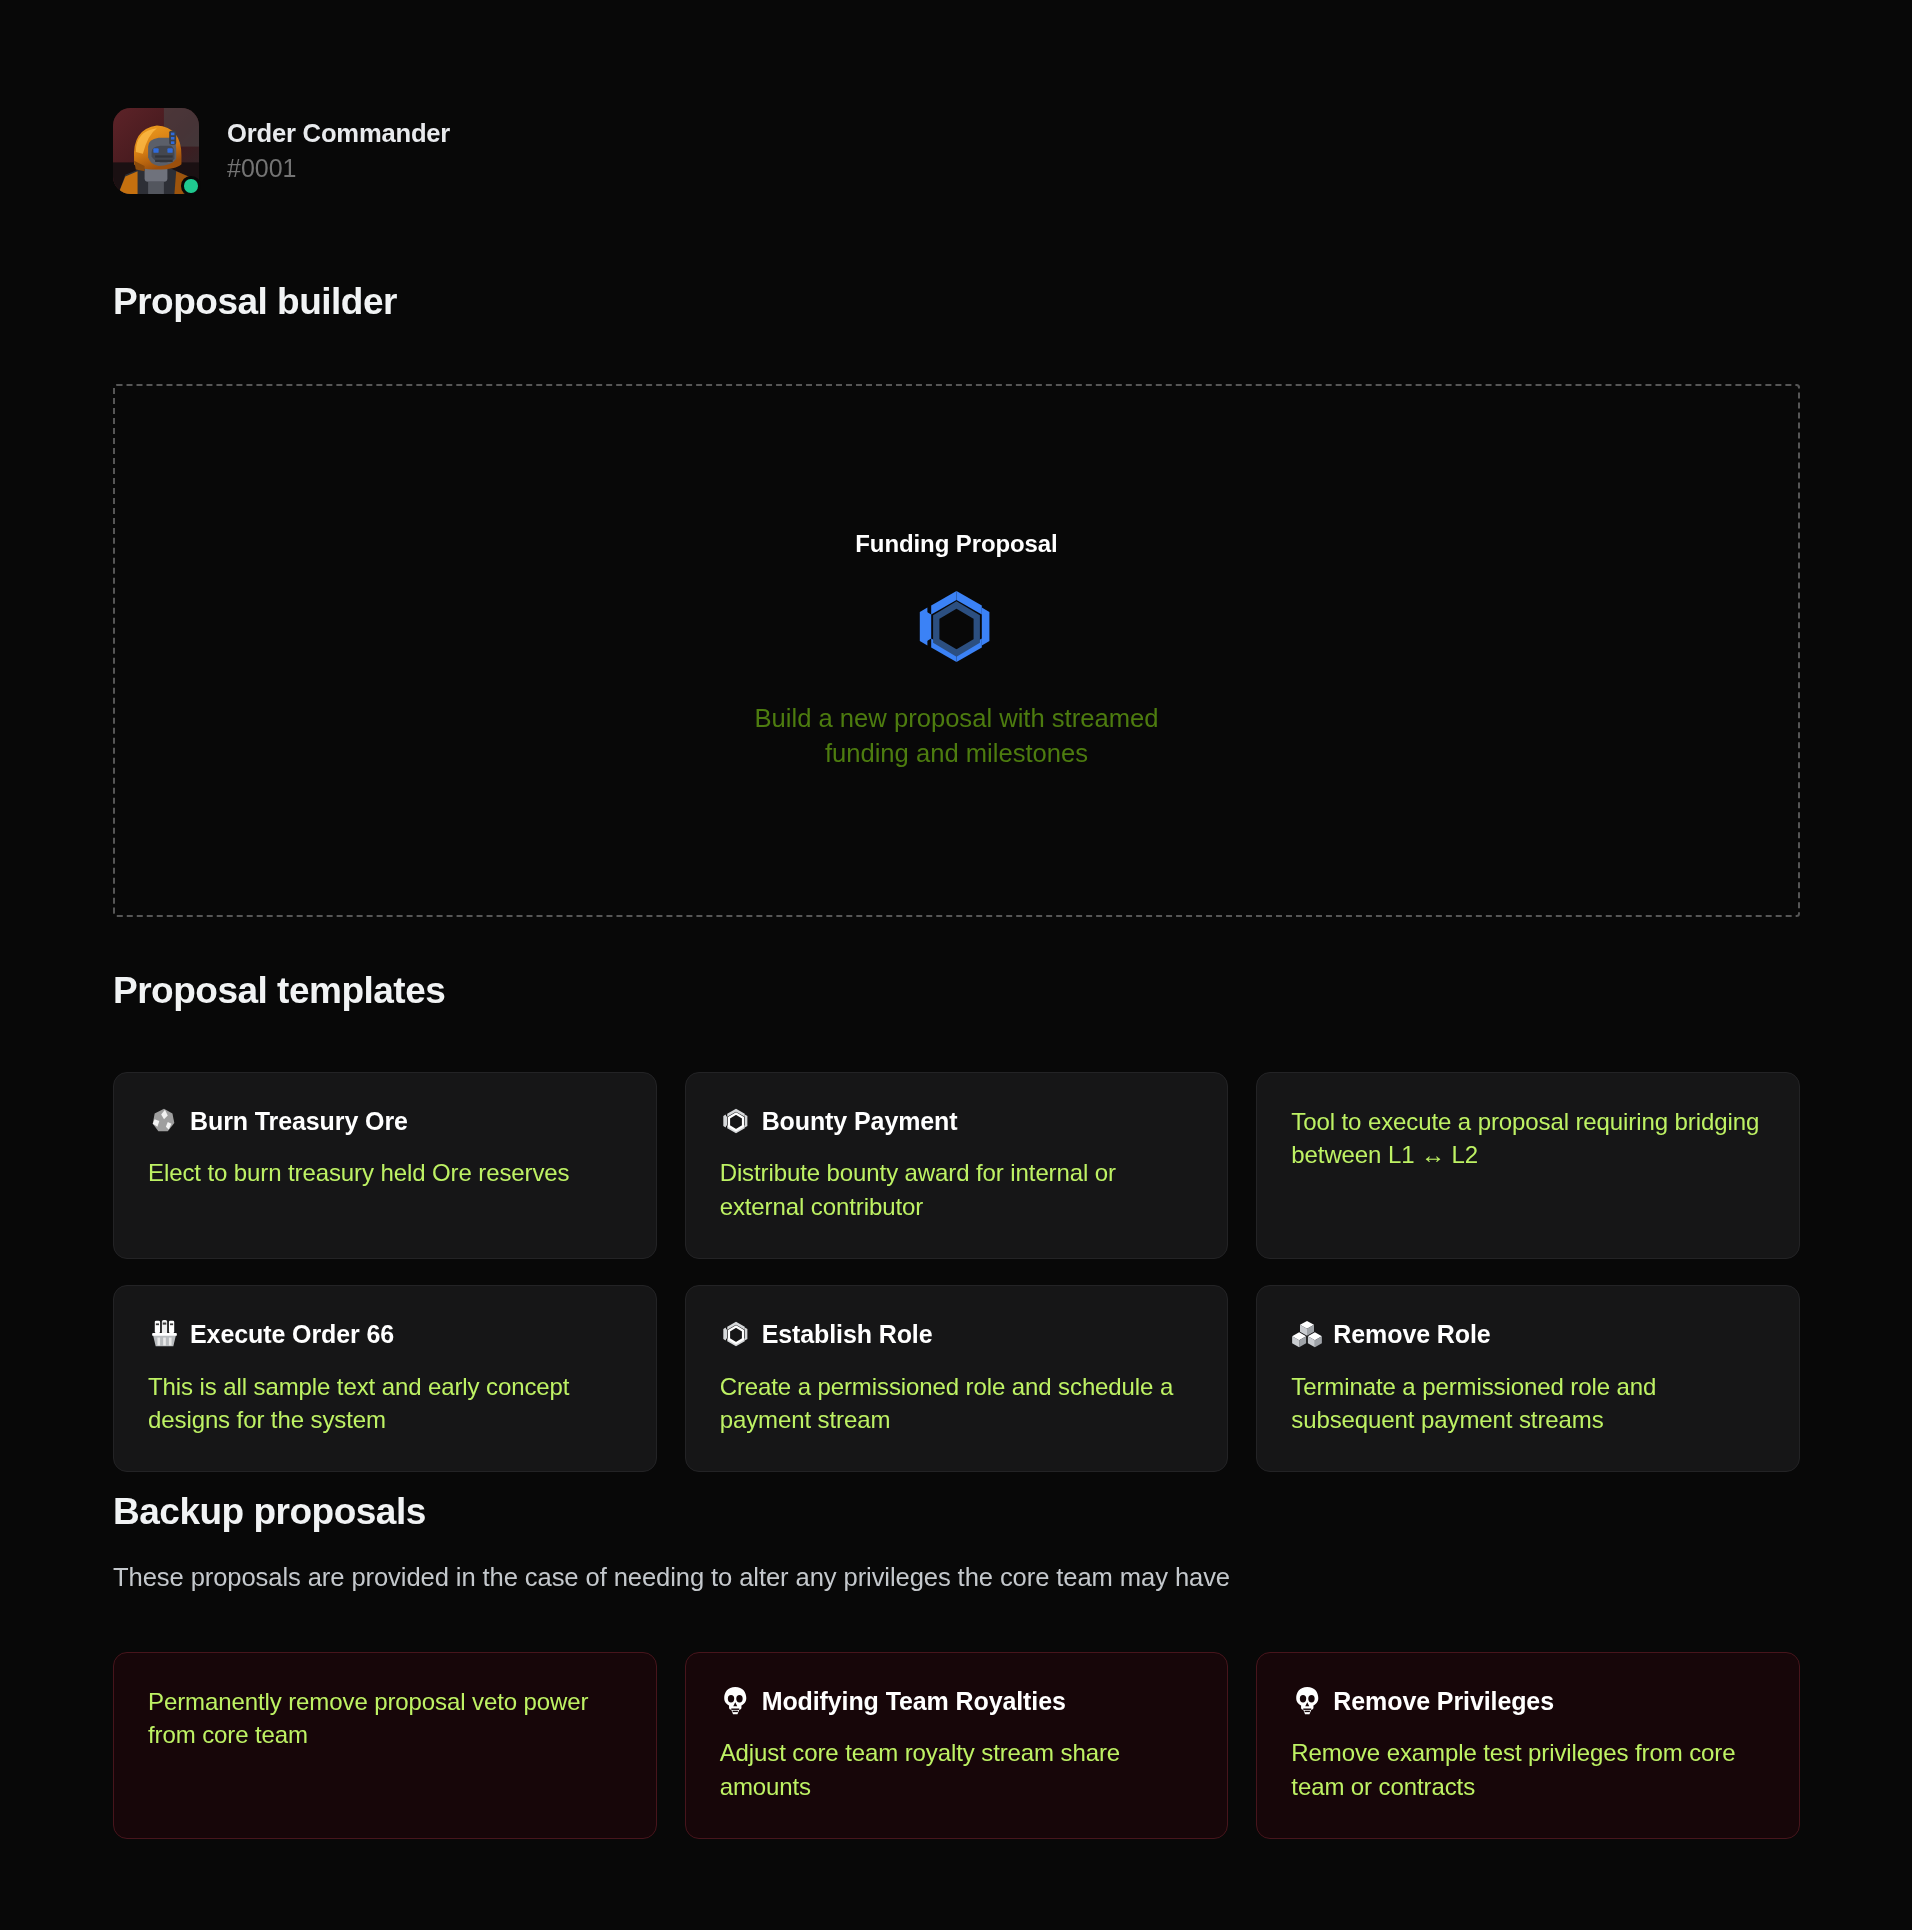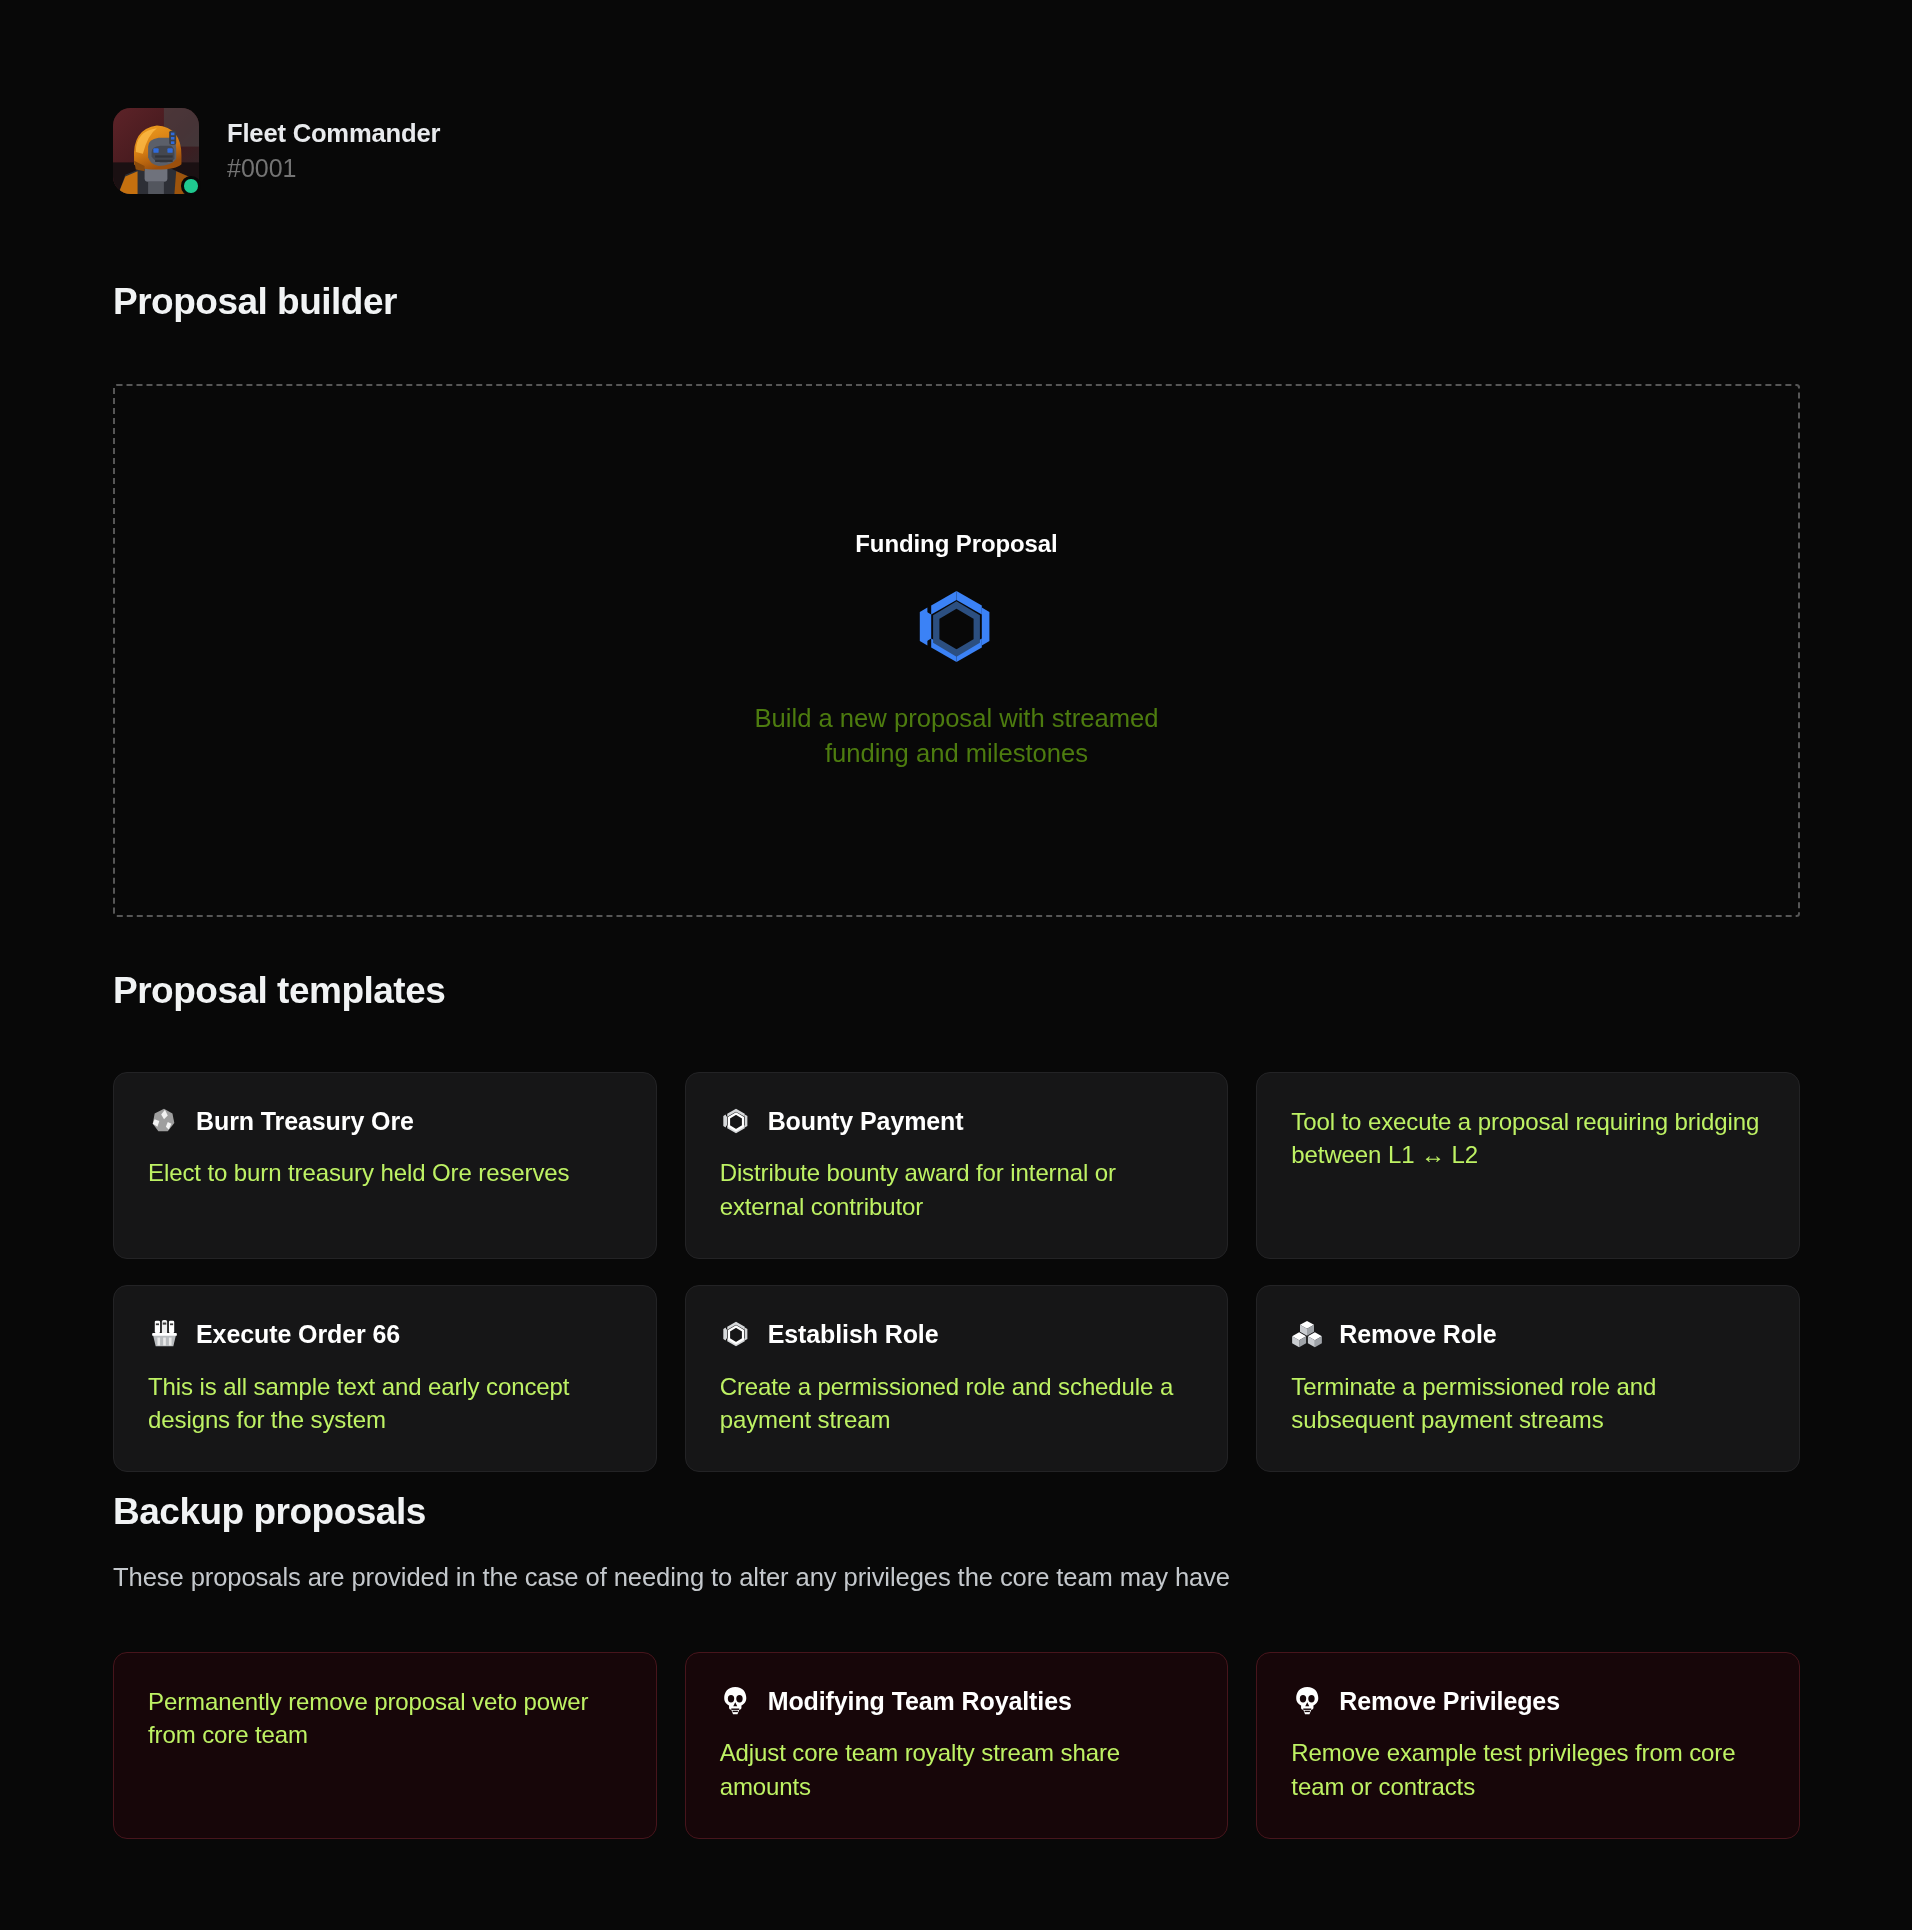--- a/index.html
+++ b/index.html
@@ -156,21 +156,21 @@
   }
 
   .card.danger {
     background: #170609;
     border: 0.9px solid #47151c;
   }
 
   .card-head {
     display: flex;
     align-items: center;
-    gap: 16px;
+    gap: 10px;
     margin-bottom: 19.4px;
   }
 
   .card-icon {
     width: 32px;
     height: 32px;
     flex: none;
     display: flex;
     align-items: center;
     justify-content: center;
@@ -240,21 +240,21 @@
           <rect x="66" y="38" width="4" height="3" fill="#2f6bdc"></rect>
 
           <path d="M26 50 Q26 26 50 23 Q40 30 34 52 Z" fill="#ffbe4a" opacity="0.75"></path>
 
           <path d="M24 60 L36 66 L36 72 L26 70 Z" fill="#8a4a0c"></path>
         </svg>
       </div>
       <div class="status-dot"></div>
     </div>
     <div class="profile-text">
-      <div class="profile-name">Fleet Commander</div>
+      <div class="profile-name">Order Commander</div>
       <div class="profile-id">#0001</div>
     </div>
   </div>
 
   <h2 class="section-title" id="builder-title">Proposal builder</h2>
 
   <div class="dropzone">
     <div class="dz-title">Funding Proposal</div>
     <div class="dz-icon">
       <svg viewBox="0 0 64 64" width="81" height="81" xmlns="http://www.w3.org/2000/svg">

